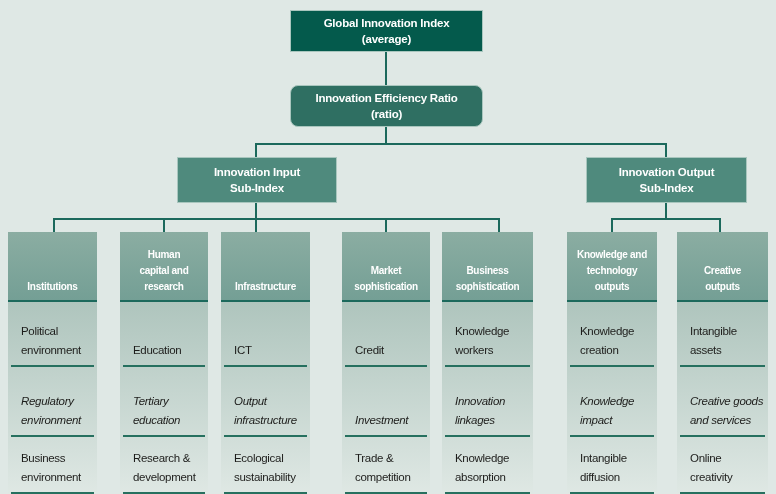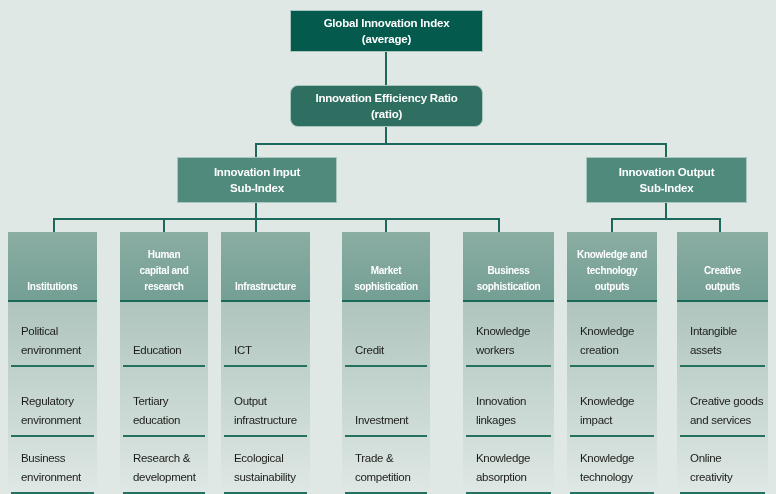--- a/index.html
+++ b/index.html
@@ -36,39 +36,39 @@
   
   .col{
     position:absolute;top:232px;height:262px;
     display:flex;flex-direction:column;
     background:linear-gradient(to bottom,#9db8af,#dfe8e4);
   }
   .c1{left:8px;width:89px;}
   .c2{left:120px;width:88px;}
   .c3{left:221px;width:89px;}
   .c4{left:342px;width:88px;}
-  .c5{left:463px;width:91px;}
+  .c5{left:442px;width:91px;}
   .c6{left:567px;width:90px;}
   .c7{left:677px;width:91px;}
 
   .col-head{
     height:63px;flex:0 0 63px;
     border-bottom:2px solid #1c695c;
     background:linear-gradient(to bottom,#8bada2,#749f95);
     display:flex;flex-direction:column;justify-content:flex-end;
     padding:0 2px 5px 2px;box-sizing:content-box;
     color:#ffffff;font-weight:bold;font-size:10px;line-height:16px;
     text-align:center;letter-spacing:-0.3px;
   }
   .cell{
     display:flex;flex-direction:column;justify-content:flex-end;
     box-sizing:border-box;
   }
   .cell.h1{height:73px;}
-  .cell.h2{height:80px;}
+  .cell.h2{height:80px;font-style:italic;}
   .cell.h3{height:64px;}
   .cell .txt{
     margin:0 2px 5px 13px;
     color:#1d1d1b;font-size:11.5px;line-height:19px;letter-spacing:-0.3px;
   }
   .cell .rule{
     height:2px;background:#26705f;margin:0 3px;
   }
 </style>
 </head>
@@ -222,21 +222,21 @@
     </div>
     <div class="cell h1">
         <div class="txt">Knowledge creation</div>
         <div class="rule"></div>
       </div>
     <div class="cell h2">
         <div class="txt">Knowledge impact</div>
         <div class="rule"></div>
       </div>
     <div class="cell h3">
-        <div class="txt">Knowledge technology</div>
+        <div class="txt">Intangible diffusion</div>
         <div class="rule"></div>
       </div>
   </div>
 
   <div class="col c7">
     <div class="col-head">
       <div>Creative</div>
       <div>outputs</div>
       <div></div>
     </div>

